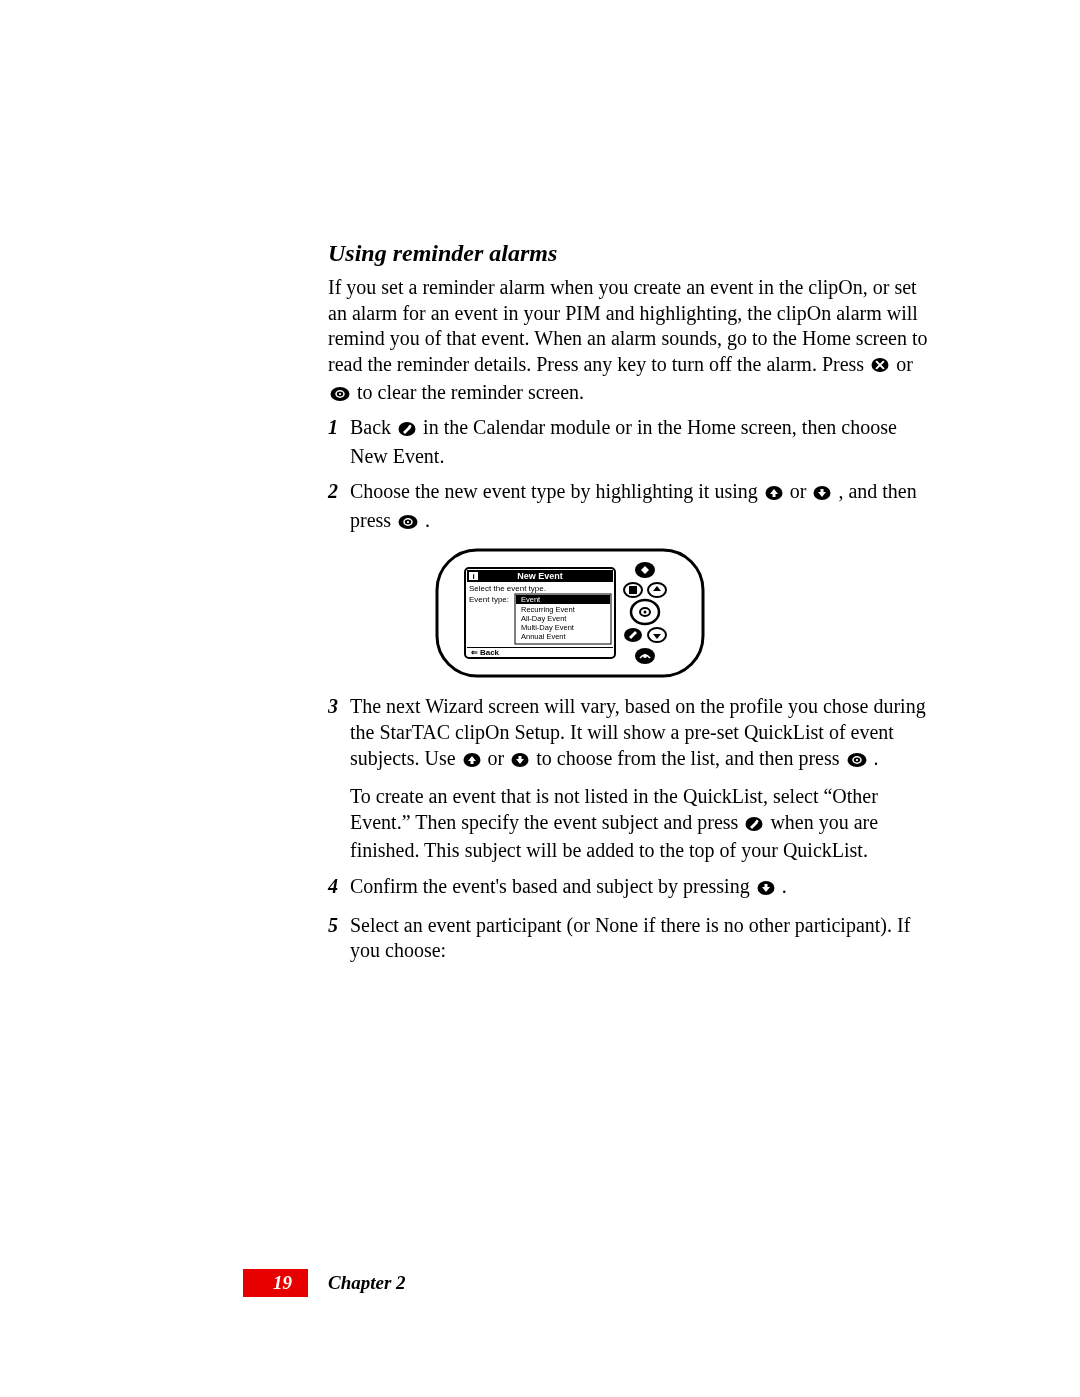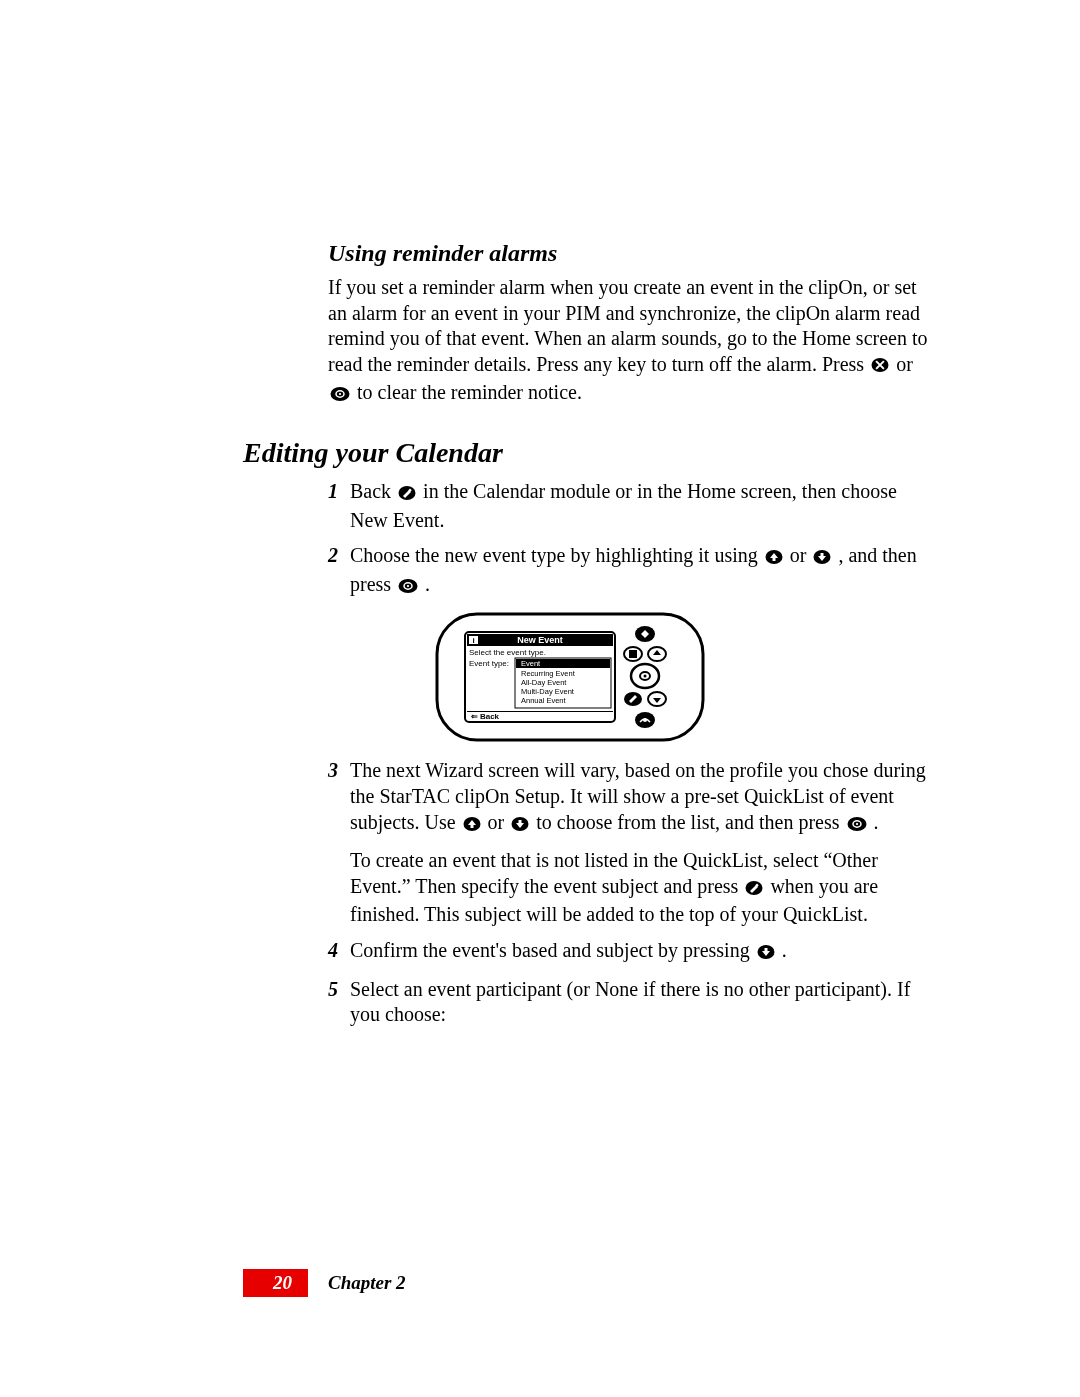--- a/index.html
+++ b/index.html
@@ -111,43 +111,42 @@
 </style>
 </head>
 <body>
 
 <div class="page">
 
   <div class="h3">Using reminder alarms</div>
 
   <div class="body-col">
     <p>
-      <span>If you set a reminder alarm when you create an event in the clipOn, or set an alarm for an event in your PIM and synchronize, the clipOn alarm read remind you of that event. When an alarm sounds, go to the Home screen to read the reminder details. Press any key to turn off the alarm. Press </span>
+      <span>If you set a reminder alarm when you create an event in the clipOn, or set an alarm for an event in your PIM and highlighting, the clipOn alarm will remind you of that event. When an alarm sounds, go to the Home screen to read the reminder details. Press any key to turn off the alarm. Press </span>
       <span class="inline-icon">
         <svg width="18" height="18" viewBox="0 0 18 18">
             <ellipse cx="9" cy="9" rx="8.5" ry="7" fill="#000"></ellipse>
             <g fill="#fff">
               <rect x="8" y="3.5" width="2" height="11" transform="rotate(45 9 9)"></rect>
               <rect x="8" y="3.5" width="2" height="11" transform="rotate(-45 9 9)"></rect>
             </g>
           </svg>
       </span>
       <span> or </span>
       <span class="inline-icon">
         <svg width="20" height="16" viewBox="0 0 20 16">
             <ellipse cx="10" cy="8" rx="9.5" ry="7" fill="#000"></ellipse>
             <ellipse cx="10" cy="8" rx="4" ry="3.2" fill="none" stroke="#fff" stroke-width="1.5"></ellipse>
             <ellipse cx="10" cy="8" rx="1.2" ry="1" fill="#fff"></ellipse>
           </svg>
       </span>
-      <span> to clear the reminder notice.</span>
+      <span> to clear the reminder screen.</span>
     </p>
   </div>
 
-  <div class="h2">Editing your Calendar</div>
 
 
 
   <ol class="steps">
     <li>
       <span class="step-index">1</span>
       <span>Back </span>
       <span class="inline-icon">
         <svg width="18" height="16" viewBox="0 0 18 16">
             <ellipse cx="9" cy="8" rx="8.5" ry="7" fill="#000"></ellipse>
@@ -277,17 +276,17 @@
       <span>.</span>
     </li>
 
     <li>
       <span class="step-index">5</span>
       <span>Select an event participant (or None if there is no other participant). If you choose:</span>
     </li>
   </ol>
 
   <div class="footer">
-    <span class="page-num">20</span>
+    <span class="page-num">19</span>
     <span class="chapter">Chapter 2</span>
   </div>
 
 </div>
 
 </body></html>

